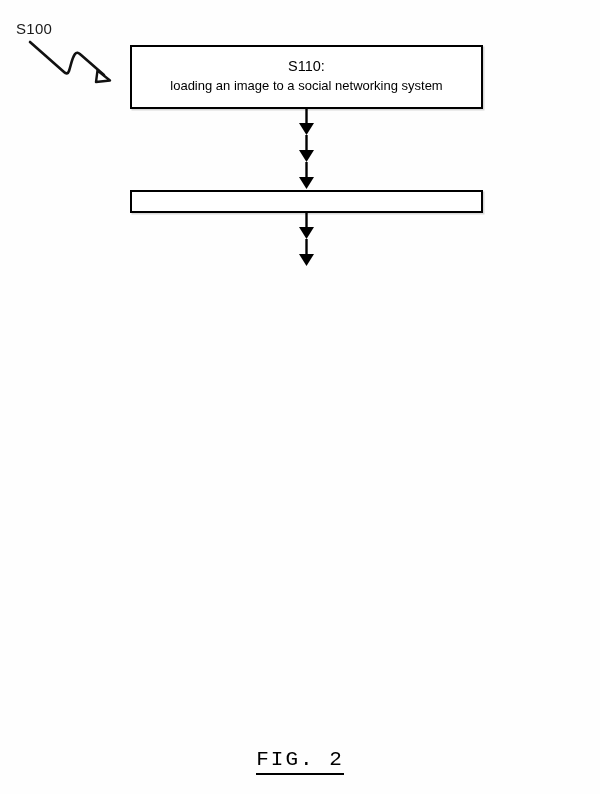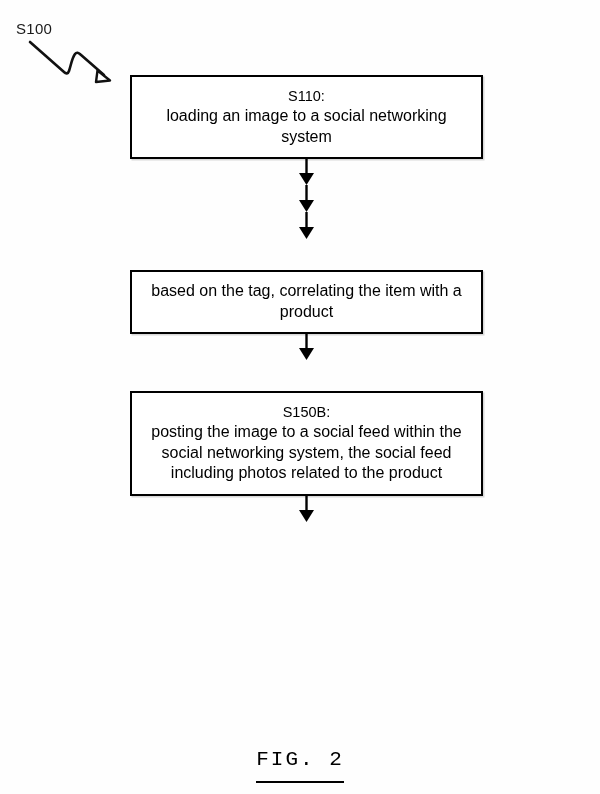--- a/index.html
+++ b/index.html
@@ -45,32 +45,31 @@
 
   .flow-box {
     position: relative;
     box-sizing: border-box;
     width: 353px;
     border: 2px solid #000000;
     background: #ffffff;
     padding: 9px 11px 10px 11px;
     text-align: center;
     box-shadow: 1.5px 1.5px 0 0 #d8d8d8;
-    margin-top: 30px;
   }
 
   .step-id {
     display: block;
     font-size: 14.5px;
     line-height: 20px;
     white-space: nowrap;
   }
   .step-text {
     display: block;
-    font-size: 16px;
+    font-size: 13px;
     line-height: 20.5px;
   }
 
   
   .connector {
     position: relative;
     height: 27px;
     width: 353px;
     display: block;
   }
@@ -87,21 +86,21 @@
     top: 748px;
     width: 600px;
     text-align: center;
     font-family: "Liberation Mono", "DejaVu Sans Mono", monospace;
     font-size: 21px;
     letter-spacing: 2px;
     color: #000000;
   }
   #figure-caption span {
     border-bottom: 2px solid #000000;
-    padding-bottom: 10px;
+    padding-bottom: 2px;
   }
 </style>
 </head>
 <body>
 
 <div id="page">
 
   <div id="callout-label">S100</div>
 
   <div id="callout-arrow">
@@ -135,34 +134,29 @@
 
 
     <div class="connector">
       <svg width="353" height="28" viewBox="0 0 353 28" xmlns="http://www.w3.org/2000/svg">
         <line x1="176.5" y1="0" x2="176.5" y2="17" stroke="#000000" stroke-width="2.4"></line>
         <path d="M169,15 L184,15 L176.5,27 Z" fill="#000000"></path>
       </svg>
     </div>
 
     <div class="flow-box">
-      <span class="step-text">based on the tag, correlating the item with a product</span>
     </div>
 
     <div class="connector">
       <svg width="353" height="28" viewBox="0 0 353 28" xmlns="http://www.w3.org/2000/svg">
         <line x1="176.5" y1="0" x2="176.5" y2="17" stroke="#000000" stroke-width="2.4"></line>
         <path d="M169,15 L184,15 L176.5,27 Z" fill="#000000"></path>
       </svg>
     </div>
 
-    <div class="flow-box">
-      <span class="step-id">S150B:</span>
-      <span class="step-text">posting the image to a social feed within the social networking system, the social feed including photos related to the product</span>
-    </div>
 
     <div class="connector">
       <svg width="353" height="28" viewBox="0 0 353 28" xmlns="http://www.w3.org/2000/svg">
         <line x1="176.5" y1="0" x2="176.5" y2="17" stroke="#000000" stroke-width="2.4"></line>
         <path d="M169,15 L184,15 L176.5,27 Z" fill="#000000"></path>
       </svg>
     </div>
 
 
   </div>

